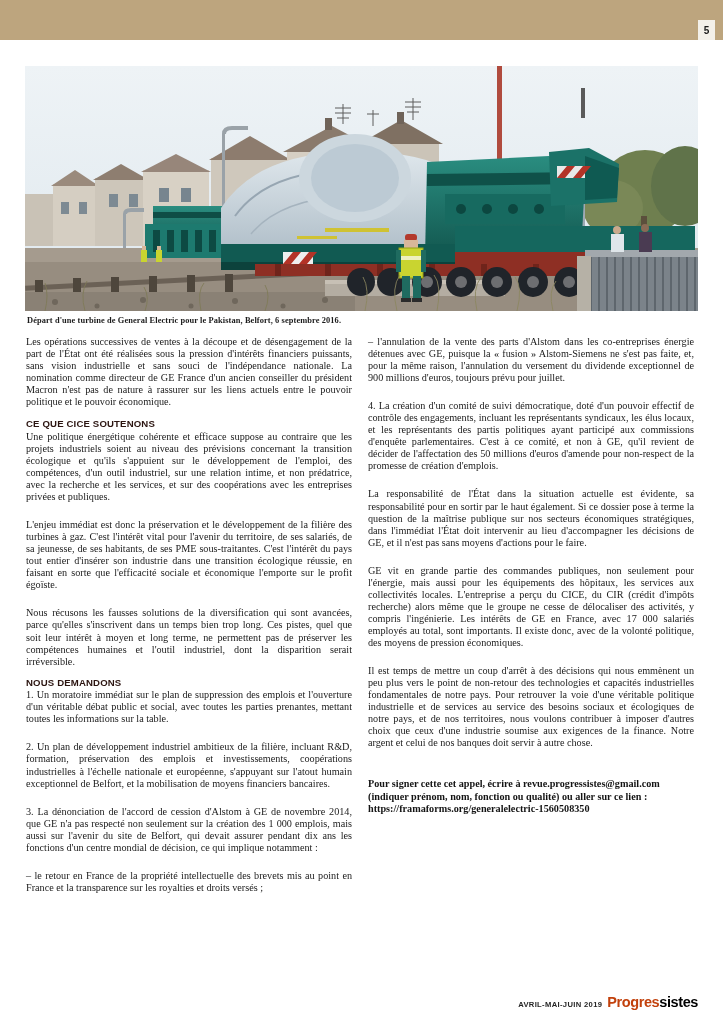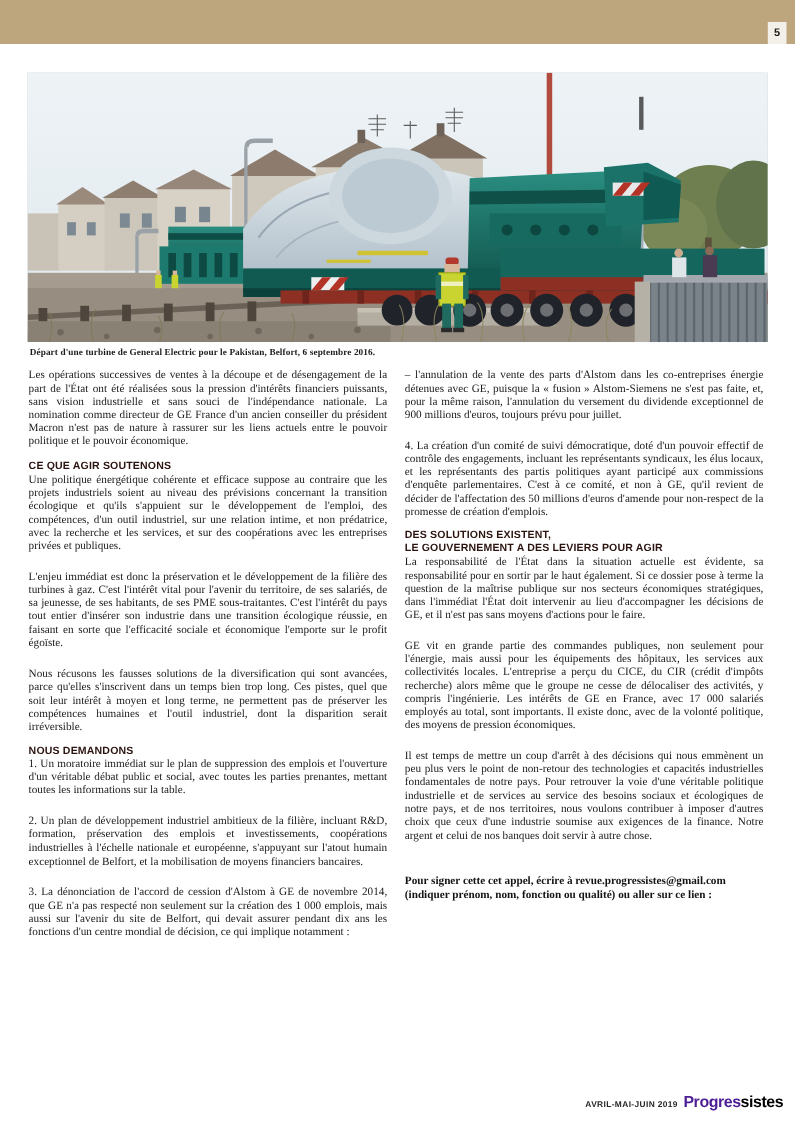--- a/index.html
+++ b/index.html
@@ -97,39 +97,39 @@
     font-size: 10.2px;
     line-height: 12.4px;
     color: #141414;
     text-align: left;
   }
   .signoff div { white-space: nowrap; }
 
   
   .footer {
     position: absolute;
-    right: 11px; bottom: 14px;
+    right: 25px; bottom: 14px;
     display: flex;
     align-items: baseline;
     gap: 5px;
   }
   .footer .issue {
     font-family: "Liberation Sans", sans-serif;
     font-size: 7.6px;
     font-weight: bold;
     letter-spacing: 0.35px;
     color: #262626;
   }
   .footer .logo {
     font-family: "Liberation Sans", sans-serif;
     font-size: 14.5px;
     font-weight: bold;
     letter-spacing: -0.4px;
   }
-  .footer .logo .dark  { color: #4c1d95; text-align: center; }
+  .footer .logo .dark  { color: #c2410c; text-align: center; }
   .footer .logo .light { color: #000000; }
 </style>
 </head>
 <body>
 
 <div class="topbar"></div>
 <div class="page-num-box">5</div>
 
 <div class="photo-wrap">
   <svg class="photo-svg" viewBox="0 0 673 245" preserveAspectRatio="none">
@@ -401,45 +401,43 @@
         <path d="M528 245 q-5 -20 3 -30"></path>
     </g>
   </svg>
 </div>
 
 <div class="caption">Départ d'une turbine de General Electric pour le Pakistan, Belfort, 6 septembre 2016.</div>
 
 <div class="col col-left">
   <p>Les opérations successives de ventes à la découpe et de désengagement de la part de l'État ont été réalisées sous la pression d'intérêts financiers puissants, sans vision industrielle et sans souci de l'indépendance nationale. La nomination comme directeur de GE France d'un ancien conseiller du président Macron n'est pas de nature à rassurer sur les liens actuels entre le pouvoir politique et le pouvoir économique.</p>
 
-  <h2 class="sec first">CE QUE AGIR SOUTENONS</h2>
+  <h2 class="sec first">CE QUE CICE SOUTENONS</h2>
   <p>Une politique énergétique cohérente et efficace suppose au contraire que les projets industriels soient au niveau des prévisions concernant la transition écologique et qu'ils s'appuient sur le développement de l'emploi, des compétences, d'un outil industriel, sur une relation intime, et non prédatrice, avec la recherche et les services, et sur des coopérations avec les entreprises privées et publiques.</p>
   <p>L'enjeu immédiat est donc la préservation et le développement de la filière des turbines à gaz. C'est l'intérêt vital pour l'avenir du territoire, de ses salariés, de sa jeunesse, de ses habitants, de ses PME sous-traitantes. C'est l'intérêt du pays tout entier d'insérer son industrie dans une transition écologique réussie, en faisant en sorte que l'efficacité sociale et économique l'emporte sur le profit égoïste.</p>
   <p>Nous récusons les fausses solutions de la diversification qui sont avancées, parce qu'elles s'inscrivent dans un temps bien trop long. Ces pistes, quel que soit leur intérêt à moyen et long terme, ne permettent pas de préserver les compétences humaines et l'outil industriel, dont la disparition serait irréversible.</p>
 
   <h2 class="sec">NOUS DEMANDONS</h2>
   <p>1. Un moratoire immédiat sur le plan de suppression des emplois et l'ouverture d'un véritable débat public et social, avec toutes les parties prenantes, mettant toutes les informations sur la table.</p>
   <p>2. Un plan de développement industriel ambitieux de la filière, incluant R&amp;D, formation, préservation des emplois et investissements, coopérations industrielles à l'échelle nationale et européenne, s'appuyant sur l'atout humain exceptionnel de Belfort, et la mobilisation de moyens financiers bancaires.</p>
   <p>3. La dénonciation de l'accord de cession d'Alstom à GE de novembre 2014, que GE n'a pas respecté non seulement sur la création des 1 000 emplois, mais aussi sur l'avenir du site de Belfort, qui devait assurer pendant dix ans les fonctions d'un centre mondial de décision, ce qui implique notamment :</p>
+  <p>– le retour en France de la propriété intellectuelle des brevets mis au point en France et la transparence sur les royalties et droits versés ;</p>
 </div>
 
 <div class="col col-right">
   <p>– l'annulation de la vente des parts d'Alstom dans les co-entreprises énergie détenues avec GE, puisque la « fusion » Alstom-Siemens ne s'est pas faite, et, pour la même raison, l'annulation du versement du dividende exceptionnel de 900 millions d'euros, toujours prévu pour juillet.</p>
   <p>4. La création d'un comité de suivi démocratique, doté d'un pouvoir effectif de contrôle des engagements, incluant les représentants syndicaux, les élus locaux, et les représentants des partis politiques ayant participé aux commissions d'enquête parlementaires. C'est à ce comité, et non à GE, qu'il revient de décider de l'affectation des 50 millions d'euros d'amende pour non-respect de la promesse de création d'emplois.</p>
 
-  <h2 class="sec">
-    <span>DES SOLUTIONS EXISTENT,</span><br>
-    <span>LE GOUVERNEMENT A DES LEVIERS POUR AGIR</span>
-  </h2>
   <p>La responsabilité de l'État dans la situation actuelle est évidente, sa responsabilité pour en sortir par le haut également. Si ce dossier pose à terme la question de la maîtrise publique sur nos secteurs économiques stratégiques, dans l'immédiat l'État doit intervenir au lieu d'accompagner les décisions de GE, et il n'est pas sans moyens d'actions pour le faire.</p>
   <p>GE vit en grande partie des commandes publiques, non seulement pour l'énergie, mais aussi pour les équipements des hôpitaux, les services aux collectivités locales. L'entreprise a perçu du CICE, du CIR (crédit d'impôts recherche) alors même que le groupe ne cesse de délocaliser des activités, y compris l'ingénierie. Les intérêts de GE en France, avec 17 000 salariés employés au total, sont importants. Il existe donc, avec de la volonté politique, des moyens de pression économiques.</p>
   <p>Il est temps de mettre un coup d'arrêt à des décisions qui nous emmènent un peu plus vers le point de non-retour des technologies et capacités industrielles fondamentales de notre pays. Pour retrouver la voie d'une véritable politique industrielle et de services au service des besoins sociaux et écologiques de notre pays, et de nos territoires, nous voulons contribuer à imposer d'autres choix que ceux d'une industrie soumise aux exigences de la finance. Notre argent et celui de nos banques doit servir à autre chose.</p>
 
   <div class="signoff">
     <div>Pour signer cette cet appel, écrire à revue.progressistes@gmail.com</div>
     <div>(indiquer prénom, nom, fonction ou qualité) ou aller sur ce lien :</div>
+    <div>https://framaforms.org/generalelectric-1560508350</div>
   </div>
 </div>
 
 <div class="footer">
   <span class="issue">AVRIL-MAI-JUIN 2019</span>
   <span class="logo"><span class="dark">Progres</span><span class="light">sistes</span></span>
 </div>
 
 </body></html>

